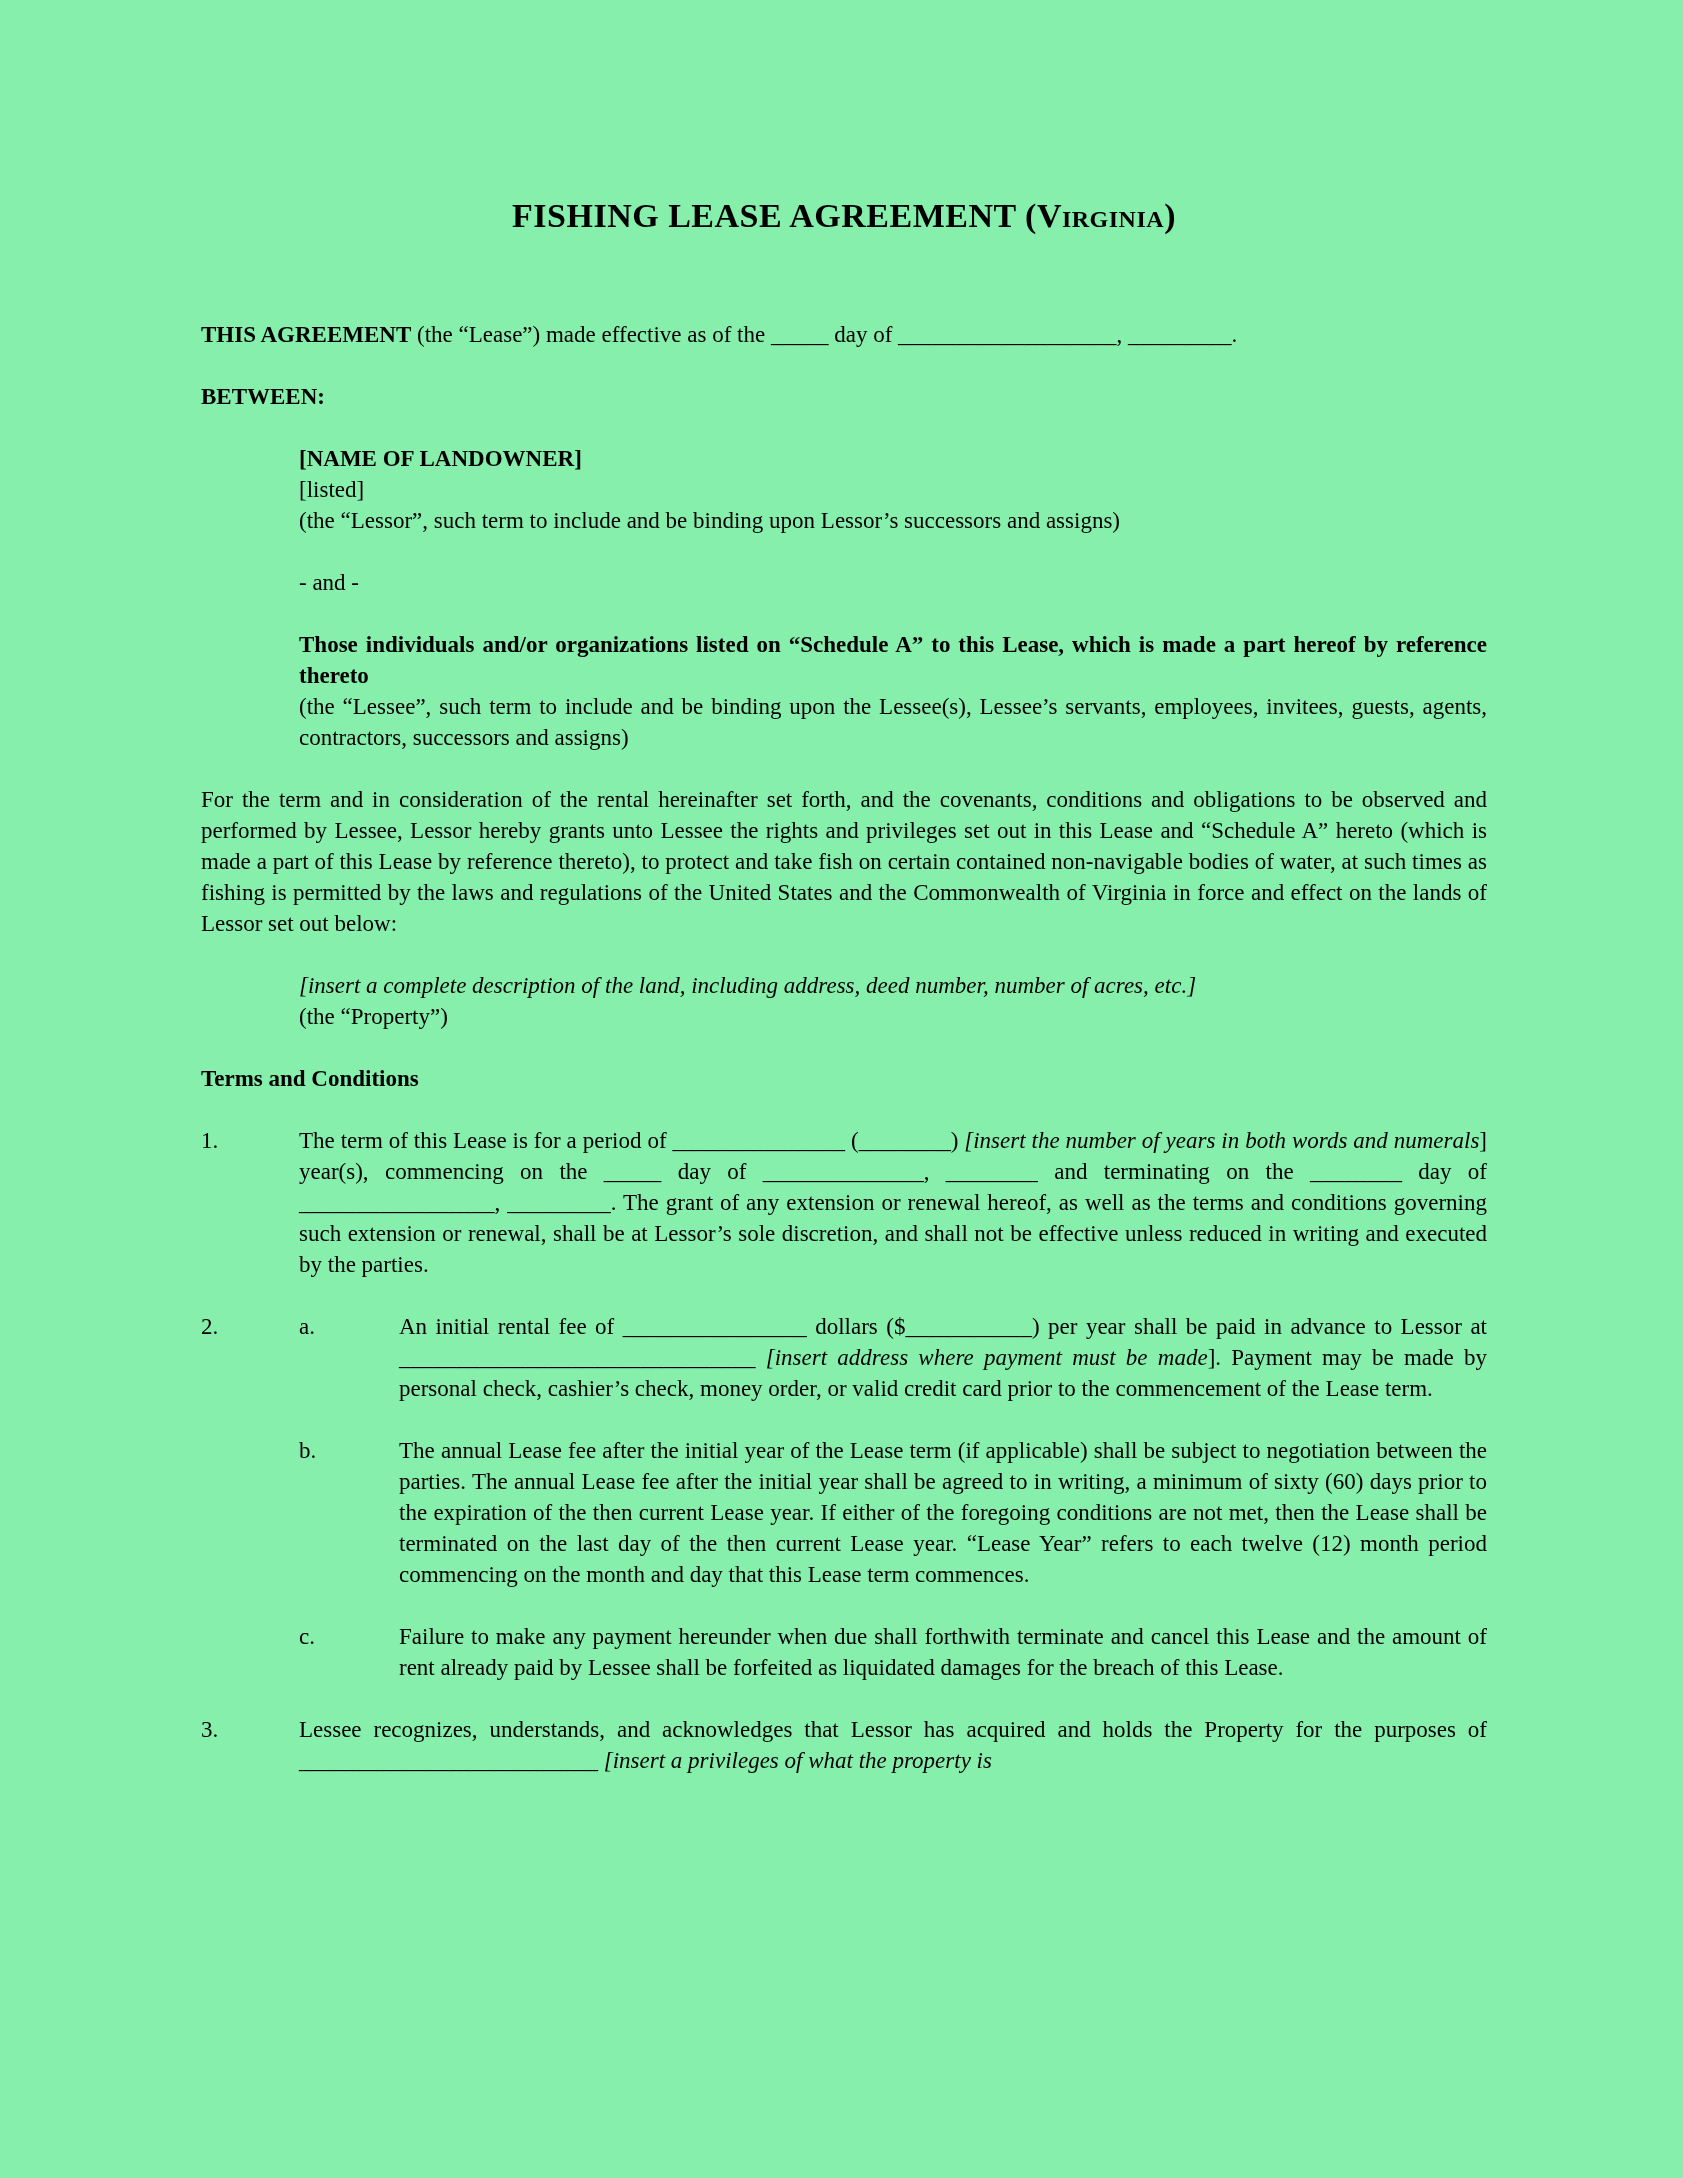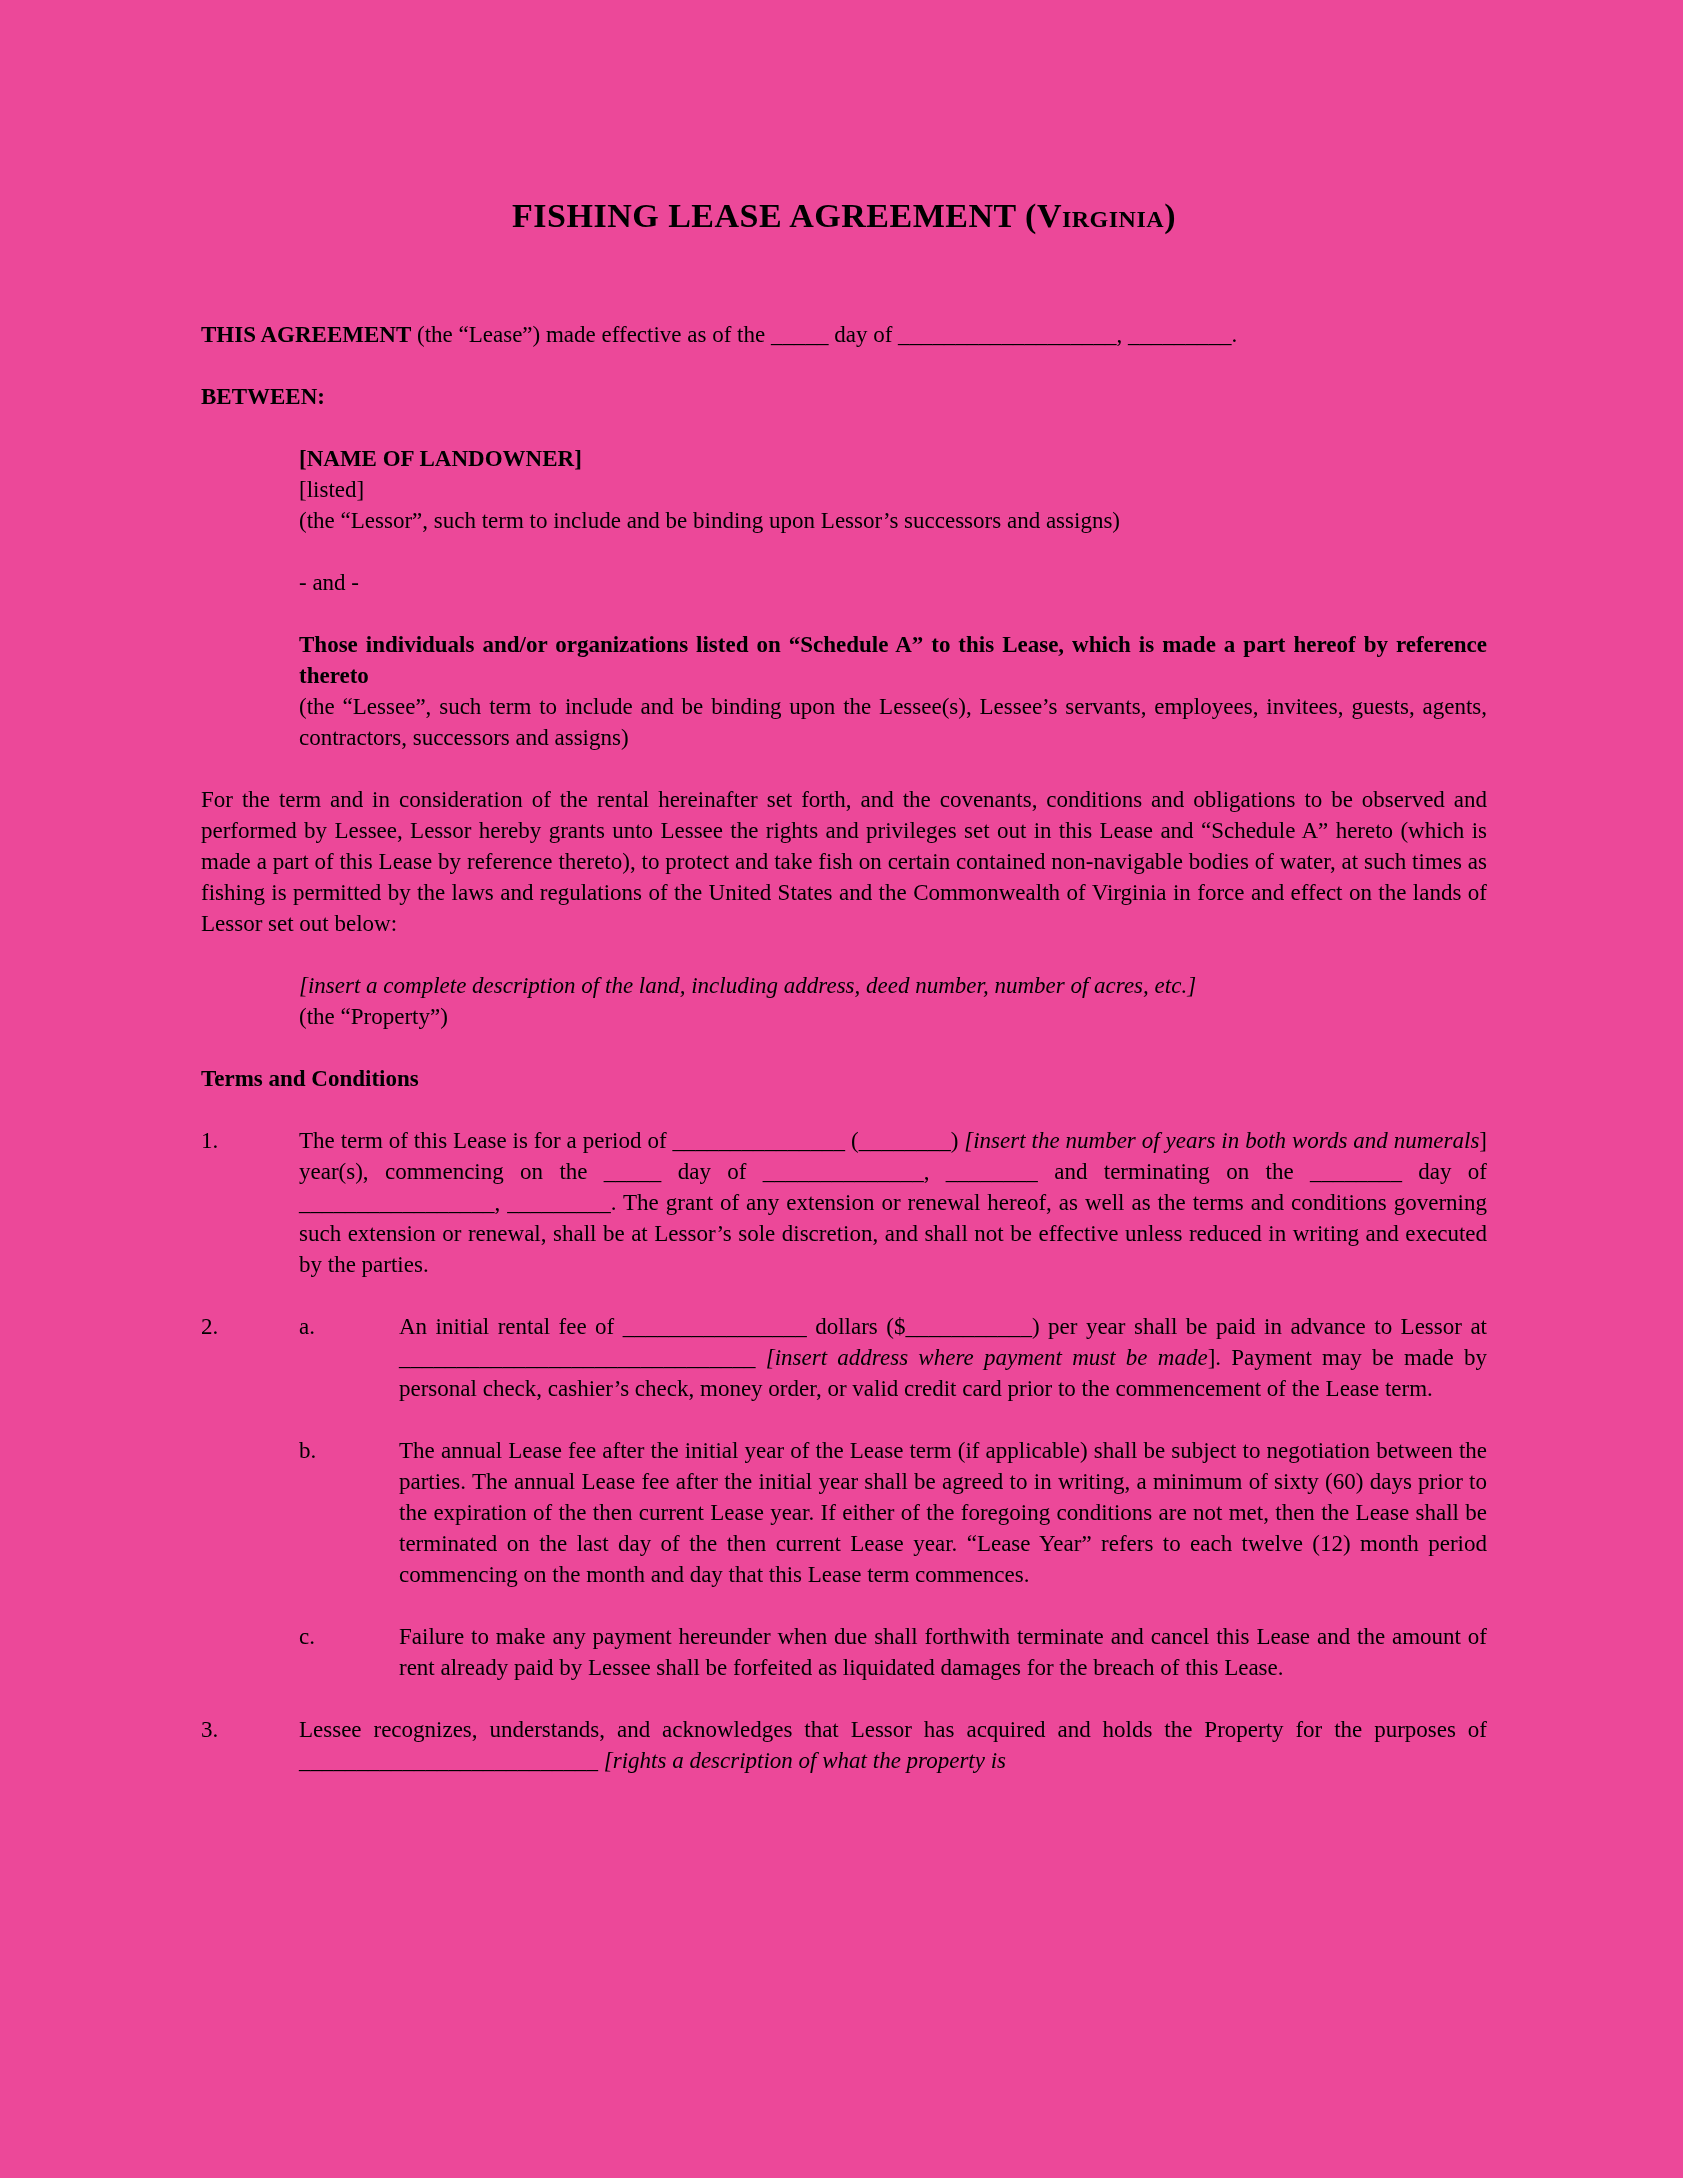--- a/index.html
+++ b/index.html
@@ -5,21 +5,21 @@
   html, body {
     margin: 0;
     padding: 0;
     background: #ffffff;
   }
   .page {
     position: relative;
     width: 1683px;
     height: 2178px;
     box-sizing: border-box;
-    background: #ec4899;
+    background: #86efac;
     color: #000000;
     padding: 195px 196px 0 201px;
     font-family: "Liberation Serif", "DejaVu Serif", serif;
     font-size: 23px;
     line-height: 31px;
     overflow: hidden;
   }
   .title {
     font-size: 34px;
     line-height: 41px;
@@ -97,17 +97,17 @@
   </div>
 
   <div class="item">
     <span class="col-num"></span>
     <span class="col-letter">c.</span>
     <div class="item-body just"><span>Failure to make any payment hereunder when due shall forthwith terminate and cancel this Lease and the amount of rent already paid by Lessee shall be forfeited as liquidated damages for the breach of this Lease.</span></div>
   </div>
 
   <div class="item">
     <span class="col-num">3.</span>
-    <div class="item-body just"><span>Lessee recognizes, understands, and acknowledges that Lessor has acquired and holds the Property for the purposes of __________________________ </span><span class="seg-italic">[rights a description of what the property is</span></div>
+    <div class="item-body just"><span>Lessee recognizes, understands, and acknowledges that Lessor has acquired and holds the Property for the purposes of __________________________ </span><span class="seg-italic">[insert a privileges of what the property is</span></div>
   </div>
 
 </div>
 
 
 </body></html>

